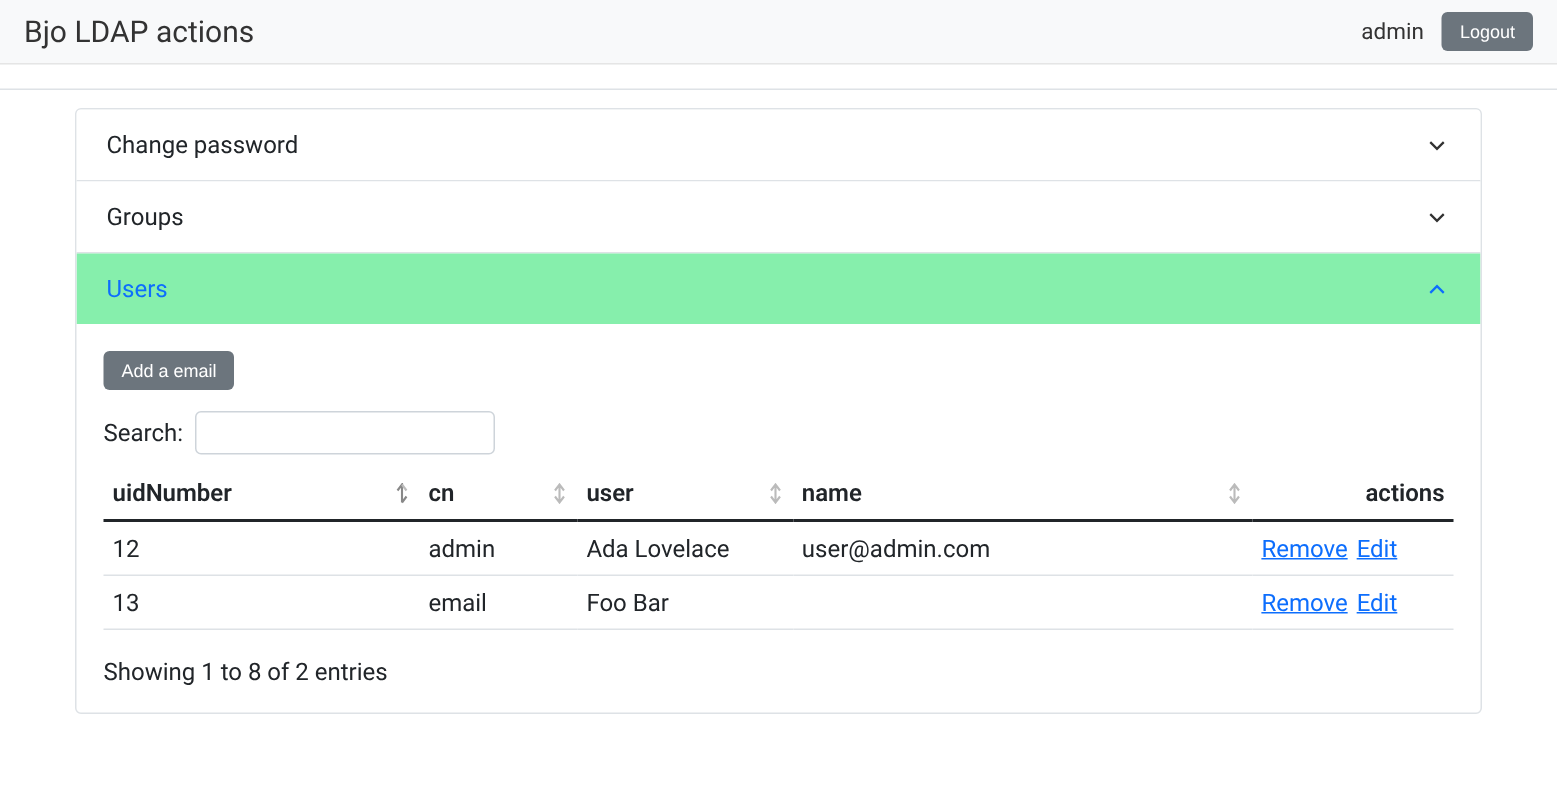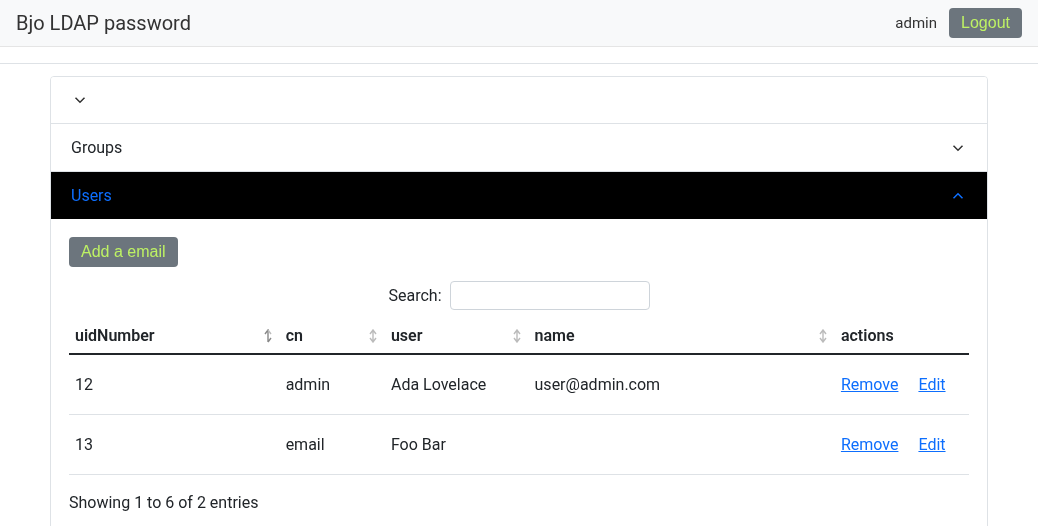--- a/index.html
+++ b/index.html
@@ -24,106 +24,107 @@
     .navbar-right {
       display: flex;
       align-items: center;
       gap: 12px;
     }
     .navbar-user { color: #333; font-size: 15px; }
     .btn {
       display: inline-block;
       padding: 6px 12px;
       background: #6c757d;
-      color: #bef264;
+      color: #ffffff;
       border: none;
       border-radius: 4px;
-      font-size: 16px;
+      font-size: 12px;
       cursor: pointer;
     }
     .divider { height: 1px; background: #dee2e6; margin-top: 16px; }
     .container { padding: 12px 50px 30px 50px; }
     .accordion {
       border: 1px solid #dee2e6;
       border-radius: 4px;
       overflow: hidden;
     }
     .accordion-item { border-bottom: 1px solid #dee2e6; }
     .accordion-item:last-child { border-bottom: none; }
     .accordion-header {
       display: flex;
       justify-content: space-between;
       align-items: center;
       padding: 14px 20px;
       cursor: pointer;
       background: #fff;
     }
     .accordion-header.active {
-      background: #000000;
+      background: #86efac;
       color: #0d6efd;
       align-items: flex-end;
     }
     .chevron { display: inline-flex; }
     .accordion-body {
       padding: 18px;
     }
     .search-row {
       display: flex;
-      justify-content: center;
+      justify-content: flex-start;
       align-items: center;
       gap: 8px;
       margin: 14px 0 8px 0;
     }
     .search-row input {
       border: 1px solid #ced4da;
       border-radius: 4px;
       padding: 5px 8px;
       font-size: 15px;
       width: 200px;
     }
     table { width: 100%; border-collapse: collapse; }
     thead th {
-      text-align: left;
+      text-align: right;
       font-weight: 600;
       padding: 8px 6px;
       border-bottom: 2px solid #212529;
     }
     thead th .th-inner { display: flex; justify-content: space-between; align-items: center; }
     tbody td {
-      padding: 20px 6px;
+      padding: 8px 6px;
       border-bottom: 1px solid #dee2e6;
     }
     .sort-icon { color: #bbb; font-size: 12px; display: inline-flex; }
     .link { color: #0d6efd; text-decoration: underline; cursor: pointer; }
-    .actions-cell { display: flex; gap: 20px; }
+    .actions-cell { display: flex; gap: 6px; }
     .table-info { margin-top: 18px; }
     .col-uid { width: 22%; }
     .col-cn { width: 11%; }
     .col-name { width: 15%; }
     .col-email { width: 32%; }
     .col-actions { width: 14%; margin-left: 24px; }
   </style>
 </head>
 <body>
 
 <div class="navbar">
-  <span class="navbar-brand">Bjo LDAP password</span>
+  <span class="navbar-brand">Bjo LDAP actions</span>
   <div class="navbar-right">
     <span class="navbar-user">admin</span>
     <button class="btn">Logout</button>
   </div>
 </div>
 
 <div class="divider"></div>
 
 <div class="container">
   <div class="accordion">
 
     <div class="accordion-item">
       <div class="accordion-header">
+        <span>Change password</span>
         <span class="chevron">
           <svg width="18" height="18" viewBox="0 0 24 24" fill="none" stroke="#333" stroke-width="2">
               <polyline points="6 9 12 15 18 9"></polyline>
             </svg>
         </span>
       </div>
     </div>
 
     <div class="accordion-item">
       <div class="accordion-header">
@@ -223,18 +224,18 @@
               <td>
                 <div class="actions-cell">
                   <a class="link">Remove</a>
                   <a class="link">Edit</a>
                 </div>
               </td>
             </tr>
           </tbody>
         </table>
 
-        <div class="table-info">Showing 1 to 6 of 2 entries</div>
+        <div class="table-info">Showing 1 to 8 of 2 entries</div>
       </div>
     </div>
 
   </div>
 </div>
 
 </body></html>

